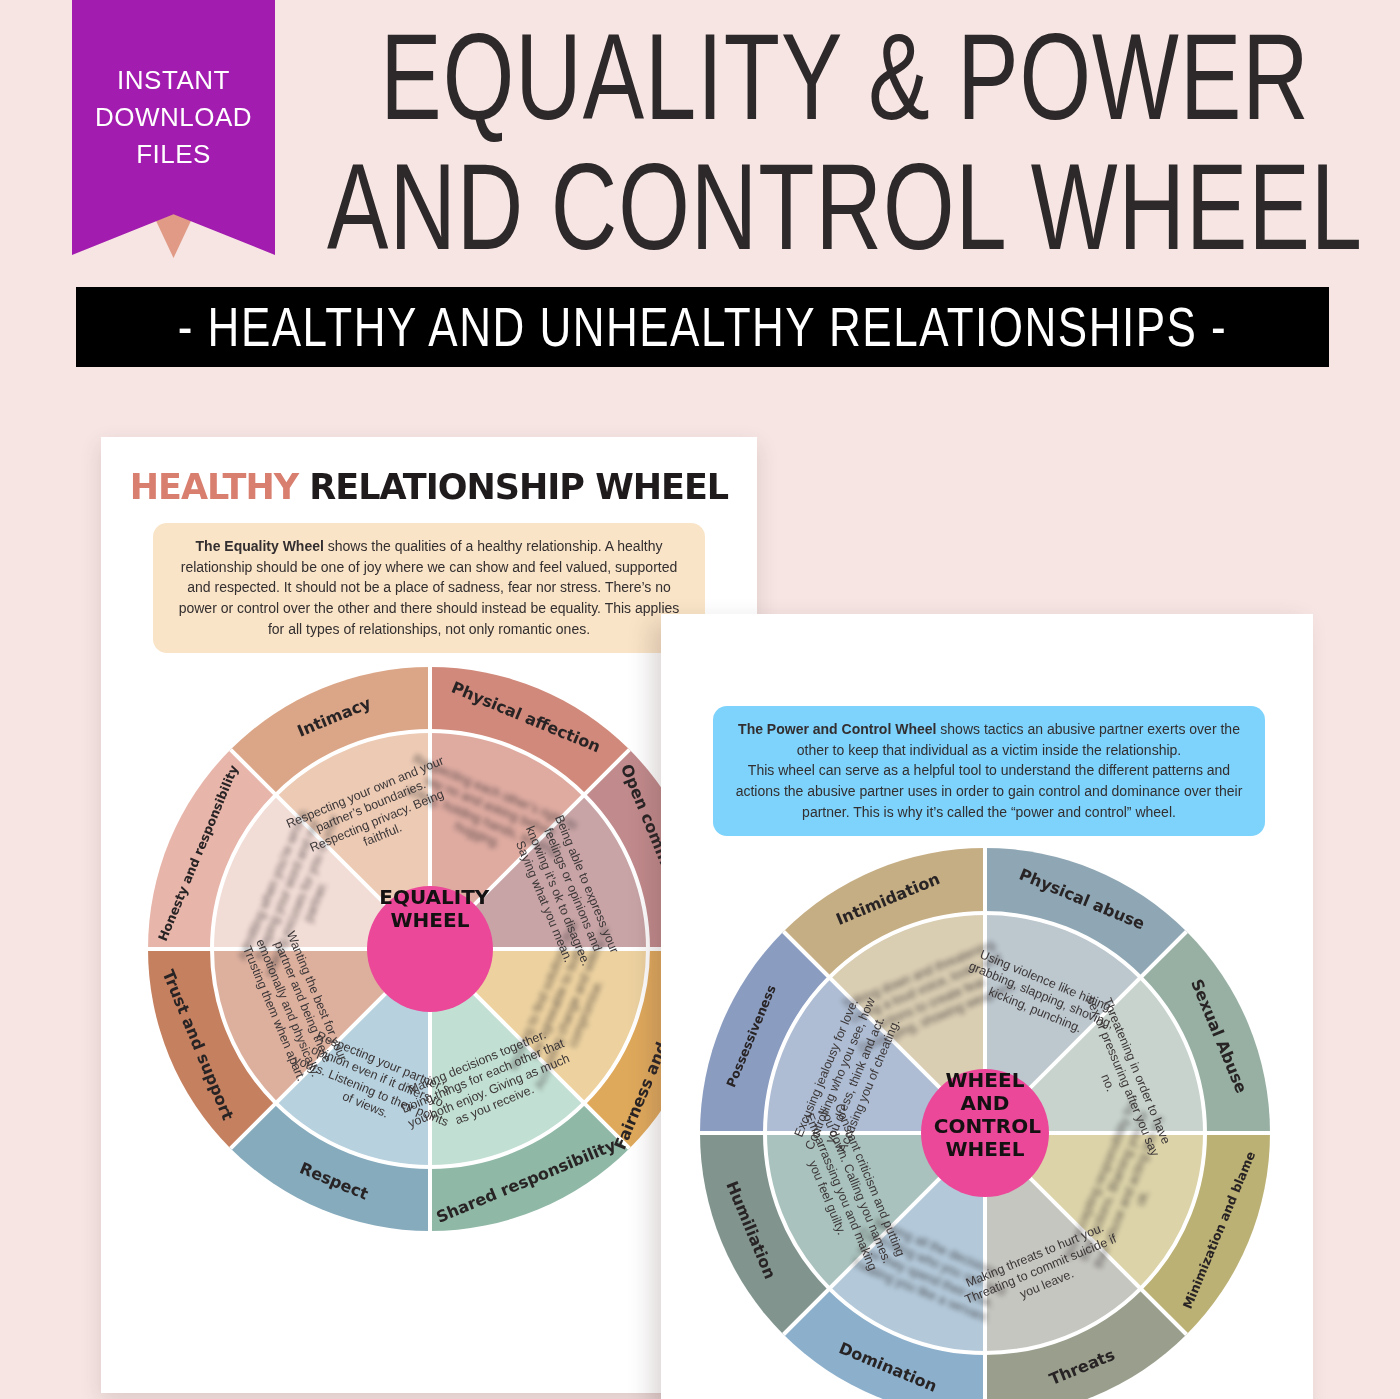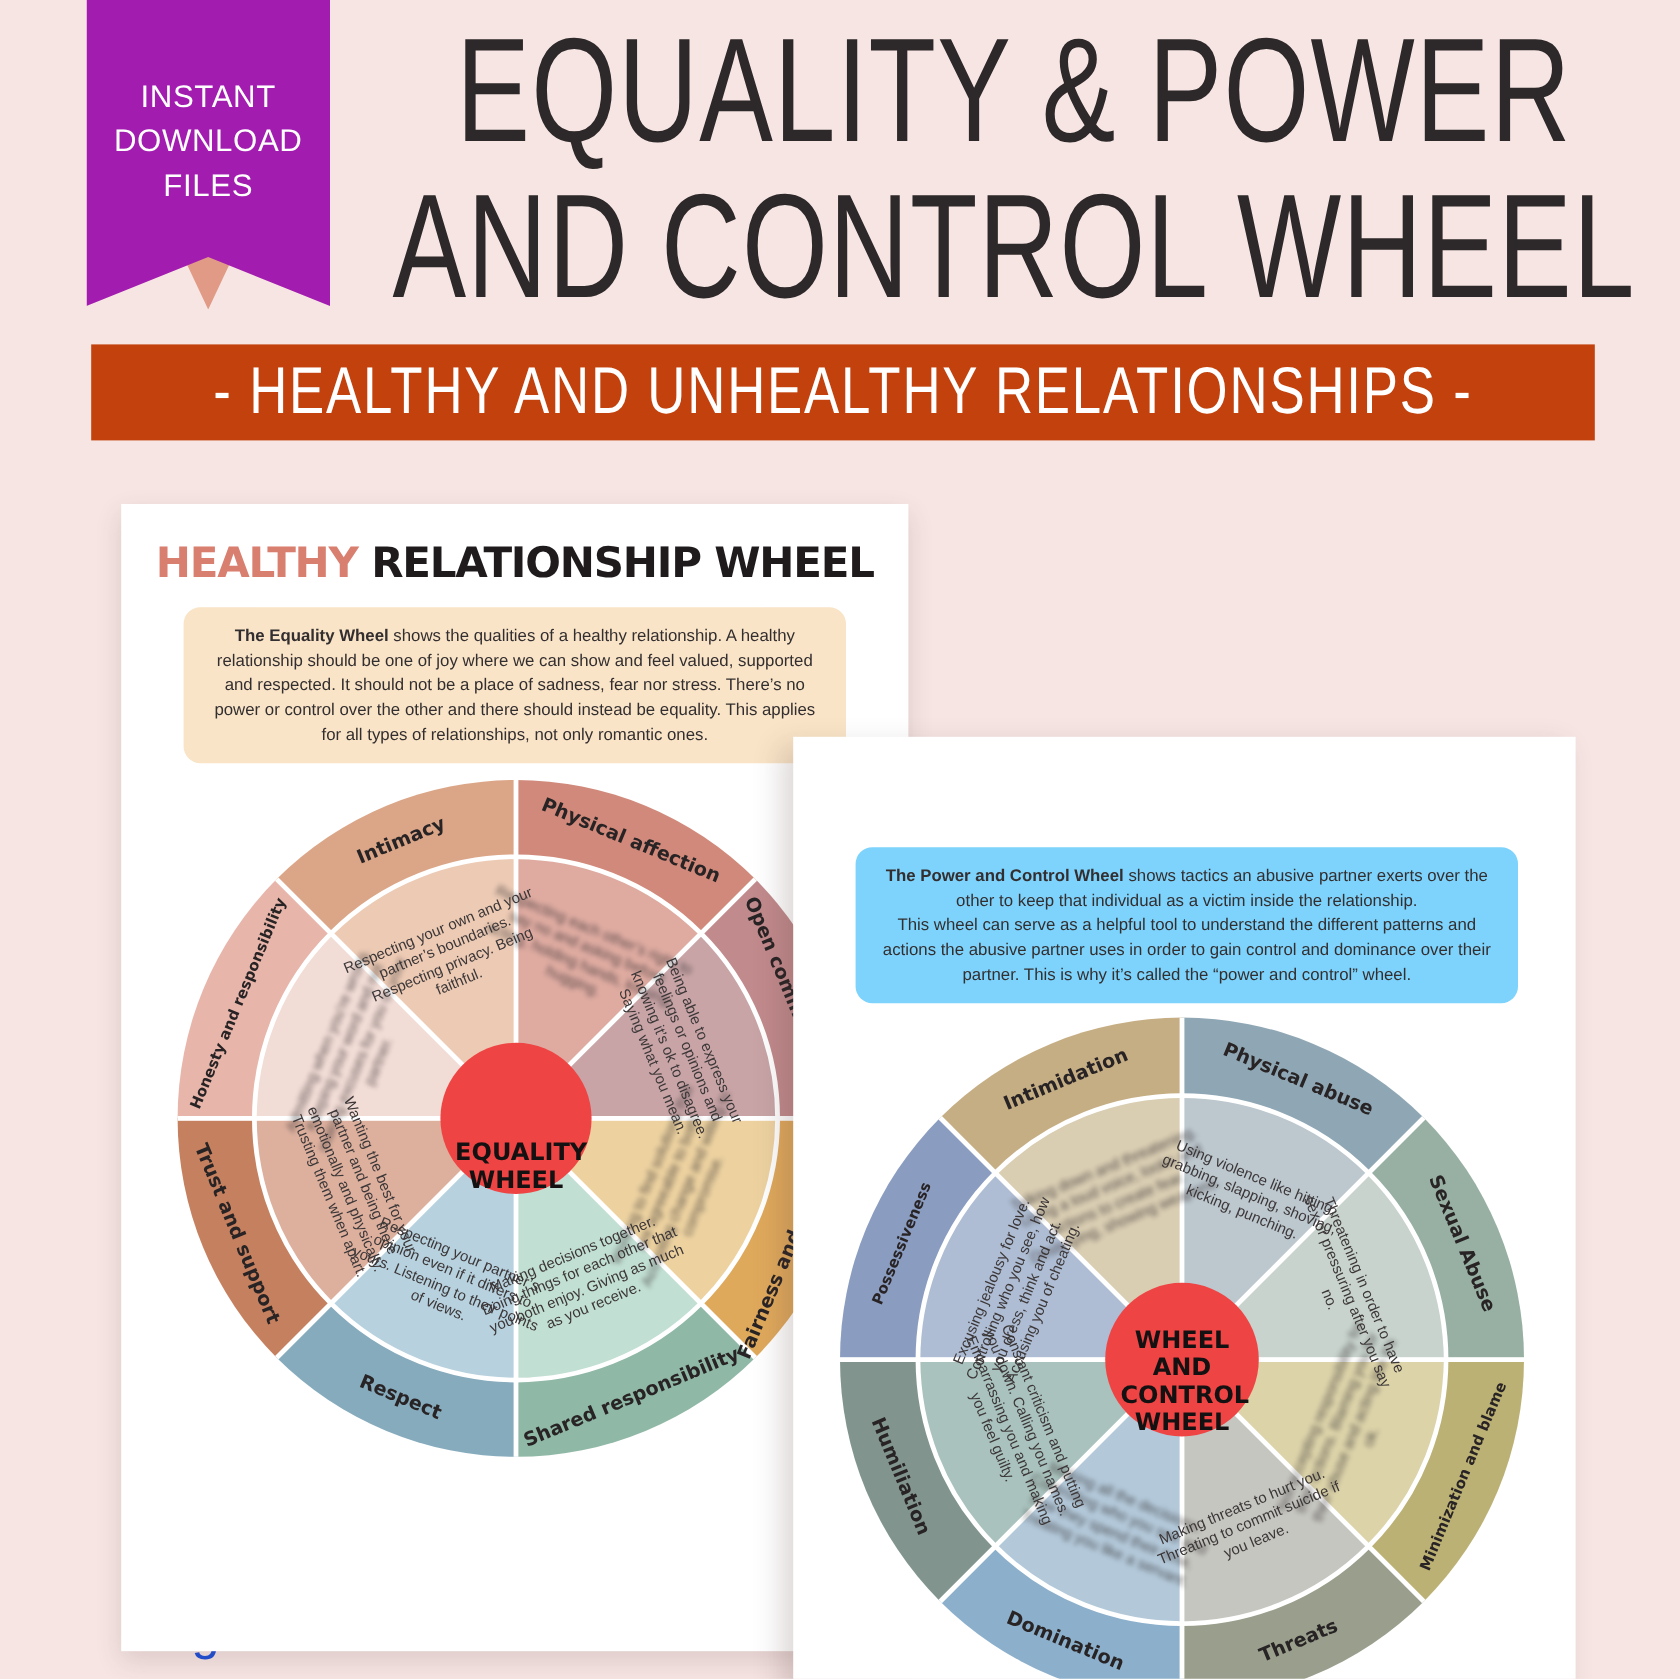--- a/index.html
+++ b/index.html
@@ -17,21 +17,21 @@
     display:flex;flex-direction:column;align-items:center;padding-top:62px;box-sizing:border-box}
   .ribbon span{color:#fff;font-size:26px;line-height:37px;letter-spacing:.5px}
   .main-title{position:absolute;left:300px;top:12px;width:1090px;text-align:center;
     transform:scaleY(1.34);transform-origin:top center;z-index:3}
   .main-title div{font-size:92px;line-height:97px;letter-spacing:1px;white-space:nowrap}
   .sub-bar{position:absolute;left:76px;top:287px;width:1253px;height:80px;z-index:3;
     display:flex;align-items:center;justify-content:center}
   .sub-bar span{color:#fff;font-size:44px;letter-spacing:1.5px;transform:scaleY(1.25);white-space:nowrap}
   
   .page{position:absolute;background:#fff}
-  .page-healthy{left:101px;top:420px;width:656px;height:956px;z-index:10;
+  .page-healthy{left:101px;top:437px;width:656px;height:956px;z-index:10;
     box-shadow:0 8px 20px rgba(90,60,60,.16)}
   .page-unhealthy{left:661px;top:614px;width:652px;height:800px;z-index:20;
     box-shadow:-10px 8px 22px rgba(90,60,60,.20)}
   .page-title{position:absolute;left:0;width:100%;text-align:center;
     font-family:"DejaVu Sans", sans-serif;font-weight:bold;font-size:35px;letter-spacing:-1px;
     color:#1f1b1c;white-space:nowrap}
   .page-healthy .page-title{top:30px}
   .page-unhealthy .page-title{top:42px}
   .intro{position:absolute;left:52px;width:552px;border-radius:14px;box-sizing:border-box;
     padding:13px 18px;font-size:14px;line-height:1.48;color:#332e2f;text-align:center;
@@ -42,21 +42,21 @@
   
   .wheel{position:absolute}
   .page-healthy .wheel{left:47px;top:230px;width:564px;height:564px}
   .page-unhealthy .wheel{left:39px;top:234px;width:570px;height:570px}
   .ring-outer{position:absolute;inset:0;border-radius:50%}
   .ring-inner{position:absolute;left:11%;top:11%;width:78%;height:78%;border-radius:50%;
     border:4px solid #fff;box-sizing:border-box}
   .divider{position:absolute;left:calc(50% - 2px);top:0;width:4px;height:100%;background:#fff}
   .d45{transform:rotate(45deg)}.d90{transform:rotate(90deg)}.d135{transform:rotate(135deg)}
   .hub{position:absolute;left:38.75%;top:38.75%;width:22.5%;height:22.5%;border-radius:50%;
-    background:#ef4444;display:flex;align-items:flex-end;justify-content:center;text-align:center}
+    background:#ec4899;display:flex;align-items:flex-start;justify-content:center;text-align:center}
   .hub span{font-family:"DejaVu Sans", sans-serif;font-weight:bold;font-size:20px;line-height:1.15;
     color:#141112;width:80%}
   .lbl{position:absolute;font-family:"DejaVu Sans", sans-serif;font-weight:bold;font-size:16px;
     color:#282324;white-space:nowrap}
   .lbl.sm{font-size:12.5px}
   .desc{position:absolute;width:31.5%;font-size:12.5px;line-height:1.22;color:#3c3738;text-align:center}
   .desc.blurred{filter:blur(2.4px);opacity:.82}
   
   .pos0{left:67%;top:8.9%;transform:translate(-50%,-50%) rotate(22.5deg)}
   .pos1{left:91.1%;top:33%;transform:translate(-50%,-50%) rotate(67.5deg)}
@@ -84,21 +84,21 @@
 <div class="ribbon-fold" style="background: rgb(224, 154, 134);"></div>
 <div class="ribbon" style="background: #a21caf;">
   <span>INSTANT</span>
   <span>DOWNLOAD</span>
   <span>FILES</span>
 </div>
 <div class="main-title" style="color: rgb(45, 40, 41);">
   <div>EQUALITY &amp; POWER</div>
   <div>AND CONTROL WHEEL</div>
 </div>
-<div class="sub-bar" style="background: #c2410c;">
+<div class="sub-bar" style="background: #000000;">
   <span>- HEALTHY AND UNHEALTHY RELATIONSHIPS -</span>
 </div>
 
 <div class="page page-healthy">
   <div class="page-title">
     <span style="color: rgb(217, 127, 112);">HEALTHY</span>
     <span>RELATIONSHIP WHEEL</span>
   </div>
   <div class="intro" style="background: rgb(249, 228, 199);"><b>The Equality Wheel</b><span> shows the qualities of a healthy relationship. A healthy relationship should be one of joy where we can show and feel valued, supported and respected. It should not be a place of sadness, fear nor stress. There’s no power or control over the other and there should instead be equality. This applies for all types of relationships, not only romantic ones.</span></div>
 

